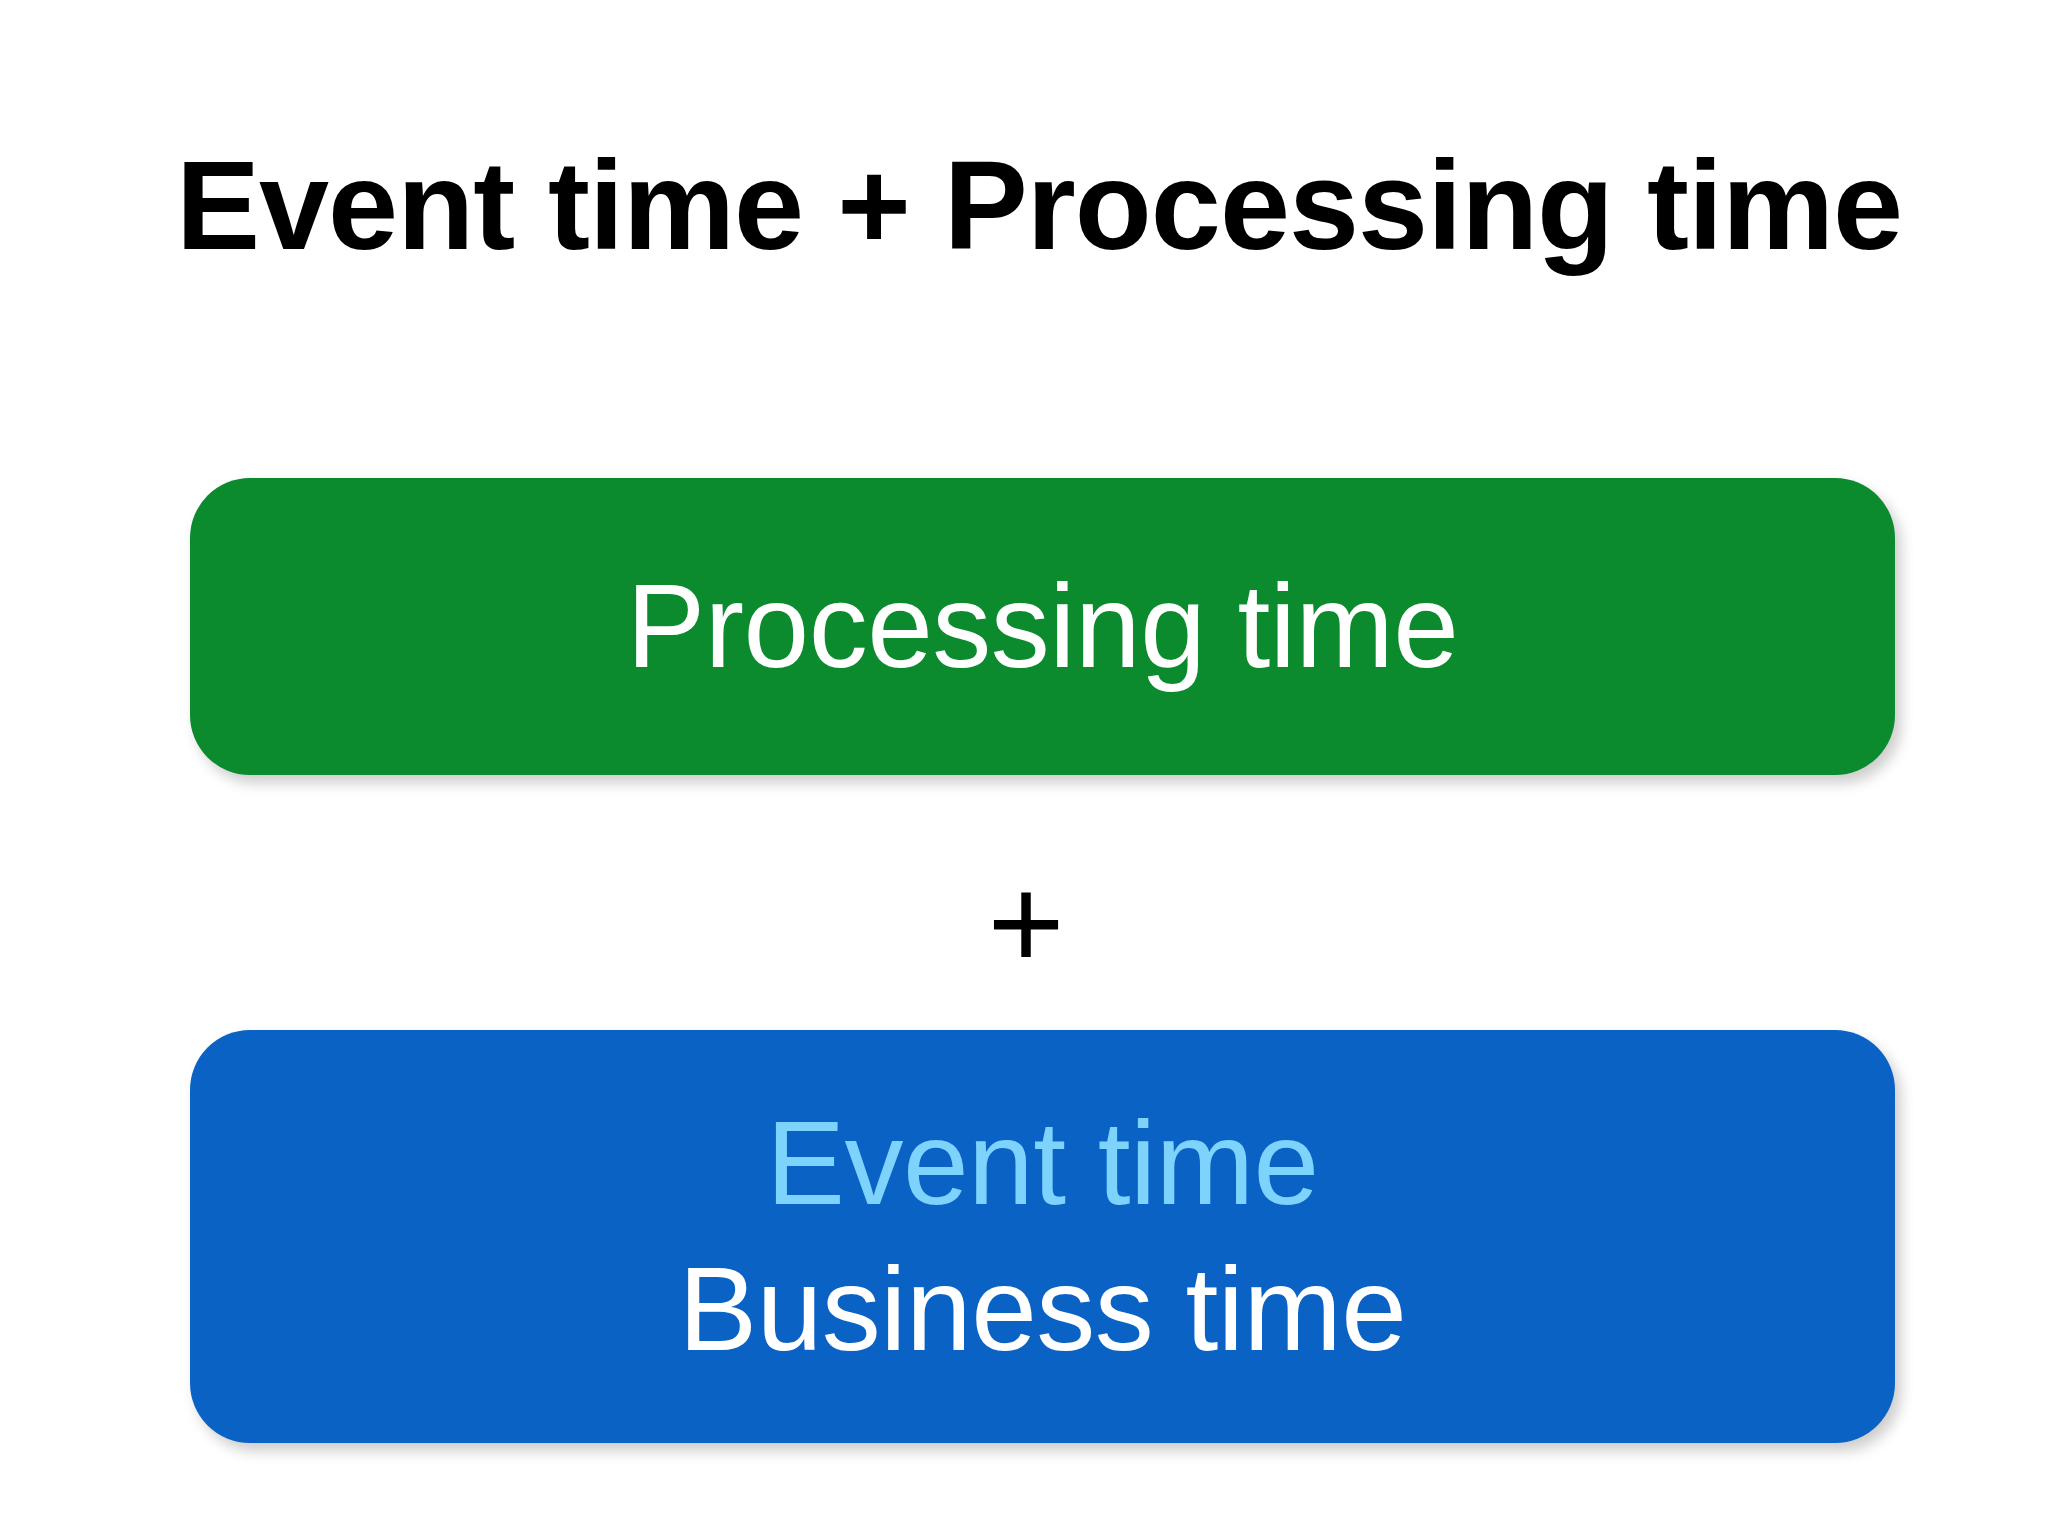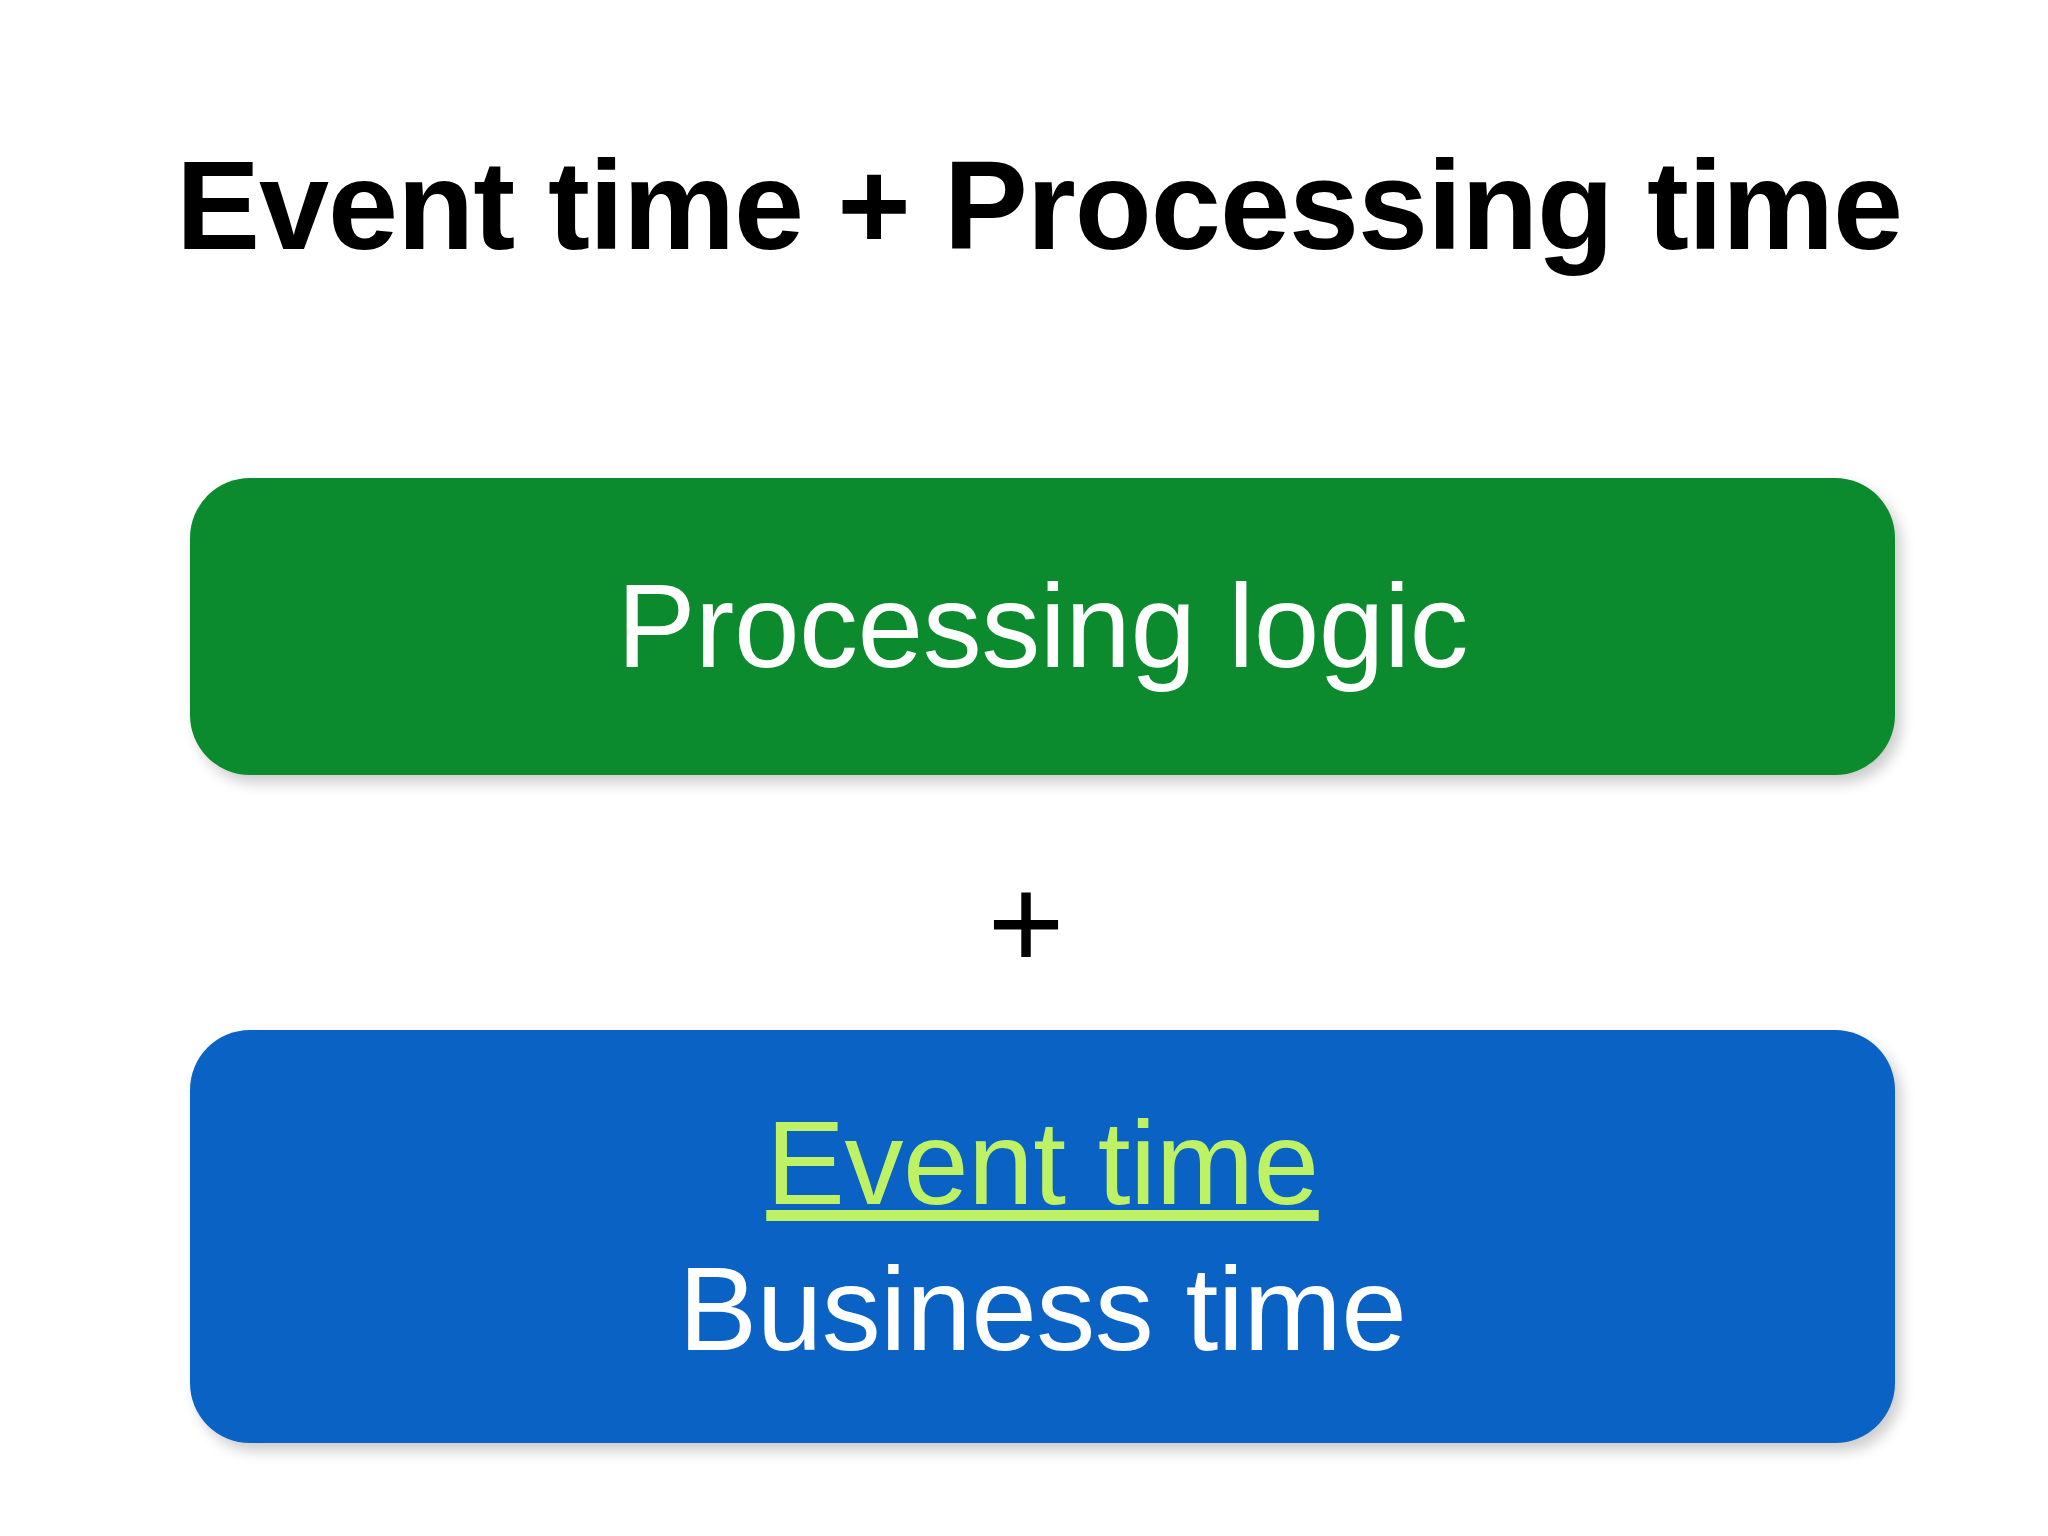--- a/index.html
+++ b/index.html
@@ -94,25 +94,25 @@
   }
 </style>
 </head>
 <body>
 
 <div id="slide" style="--bg: #ffffff;">
 
   <div id="slide-title">Event time + Processing time</div>
 
   <div class="flow-box" id="box-processing-time" style="background: rgb(11, 138, 46);">
-    <div class="box-line" style="color: rgb(255, 255, 255);">Processing logic</div>
+    <div class="box-line" style="color: rgb(255, 255, 255);">Processing time</div>
   </div>
 
   <div id="plus-operator">
     <span class="plus-inner">+</span>
   </div>
 
   <div class="flow-box" id="box-event-time" style="background: rgb(10, 99, 196);">
-    <div class="box-line" style="color: #bef264; text-decoration: underline;">Event time</div>
+    <div class="box-line" style="color: #7dd3fc;">Event time</div>
     <div class="box-line" style="color: rgb(255, 255, 255);">Business time</div>
   </div>
 
 </div>
 
 </body></html>

